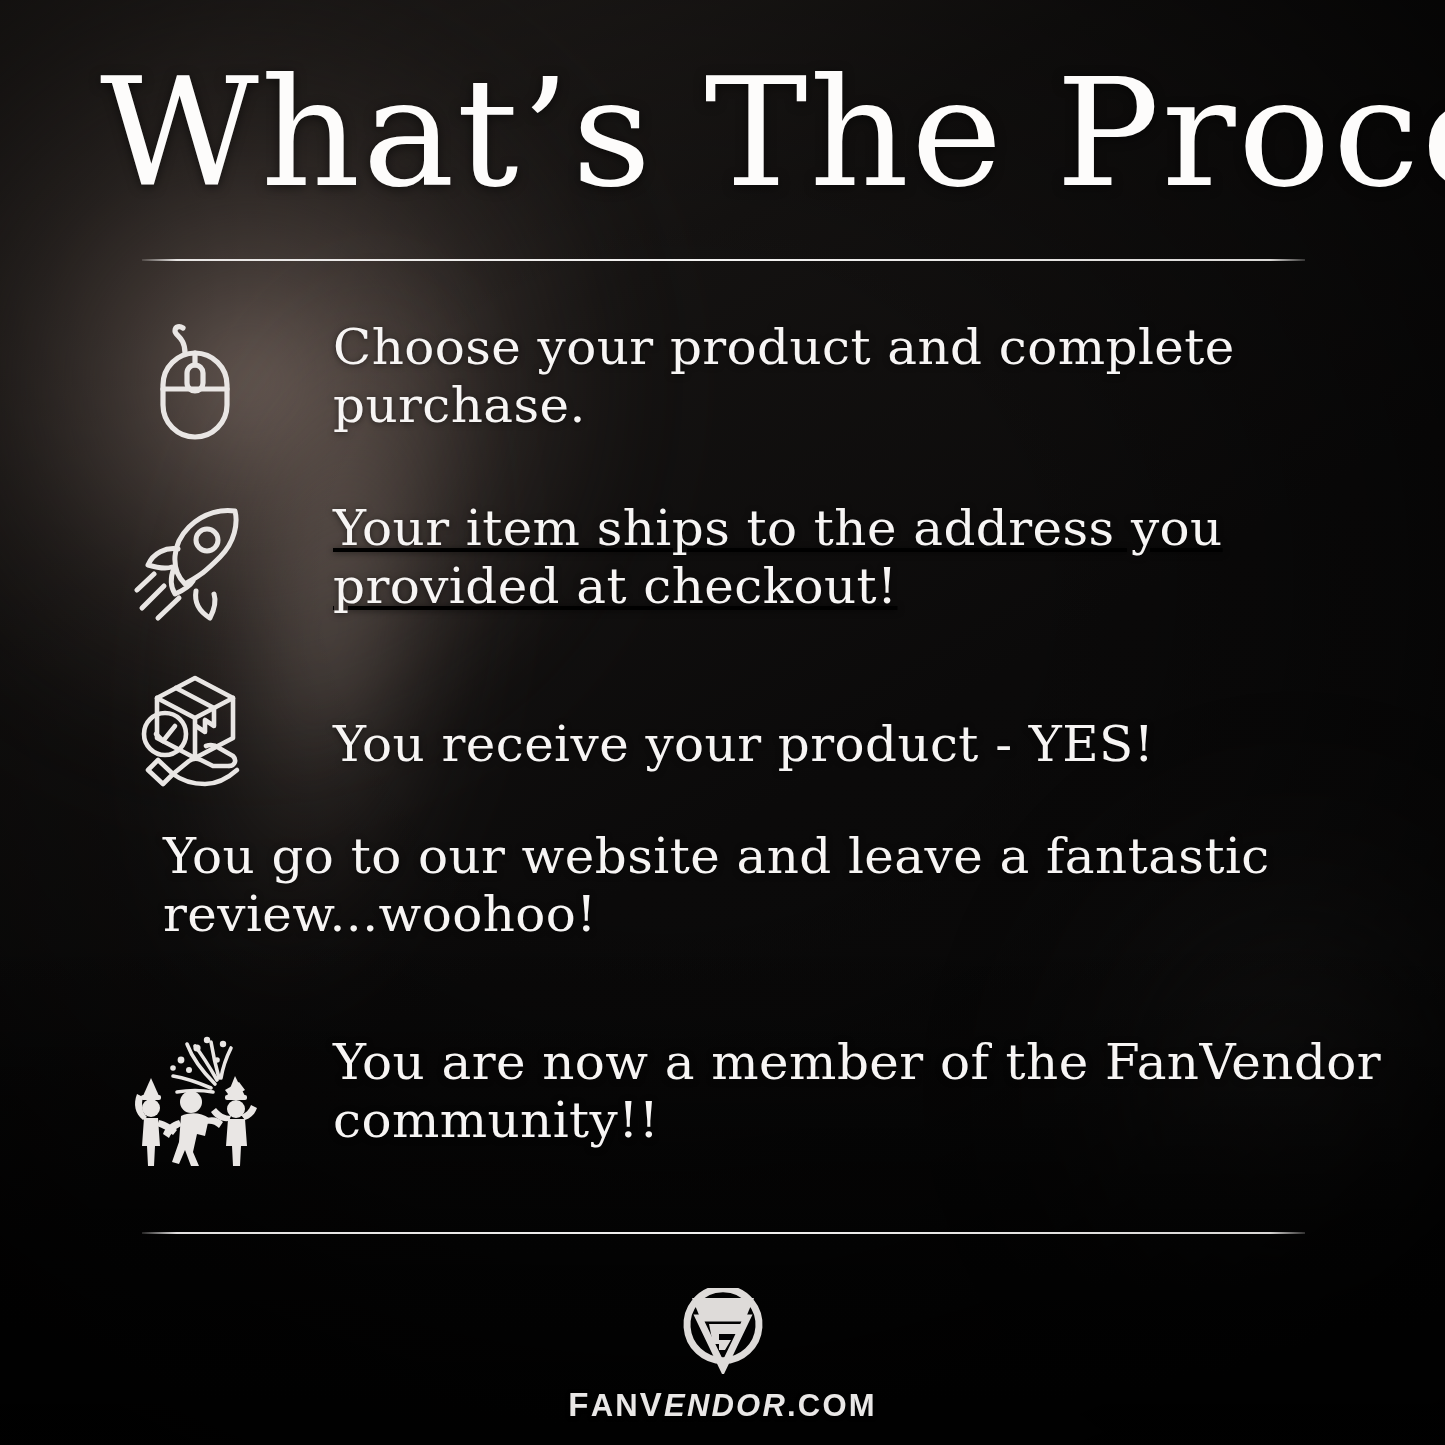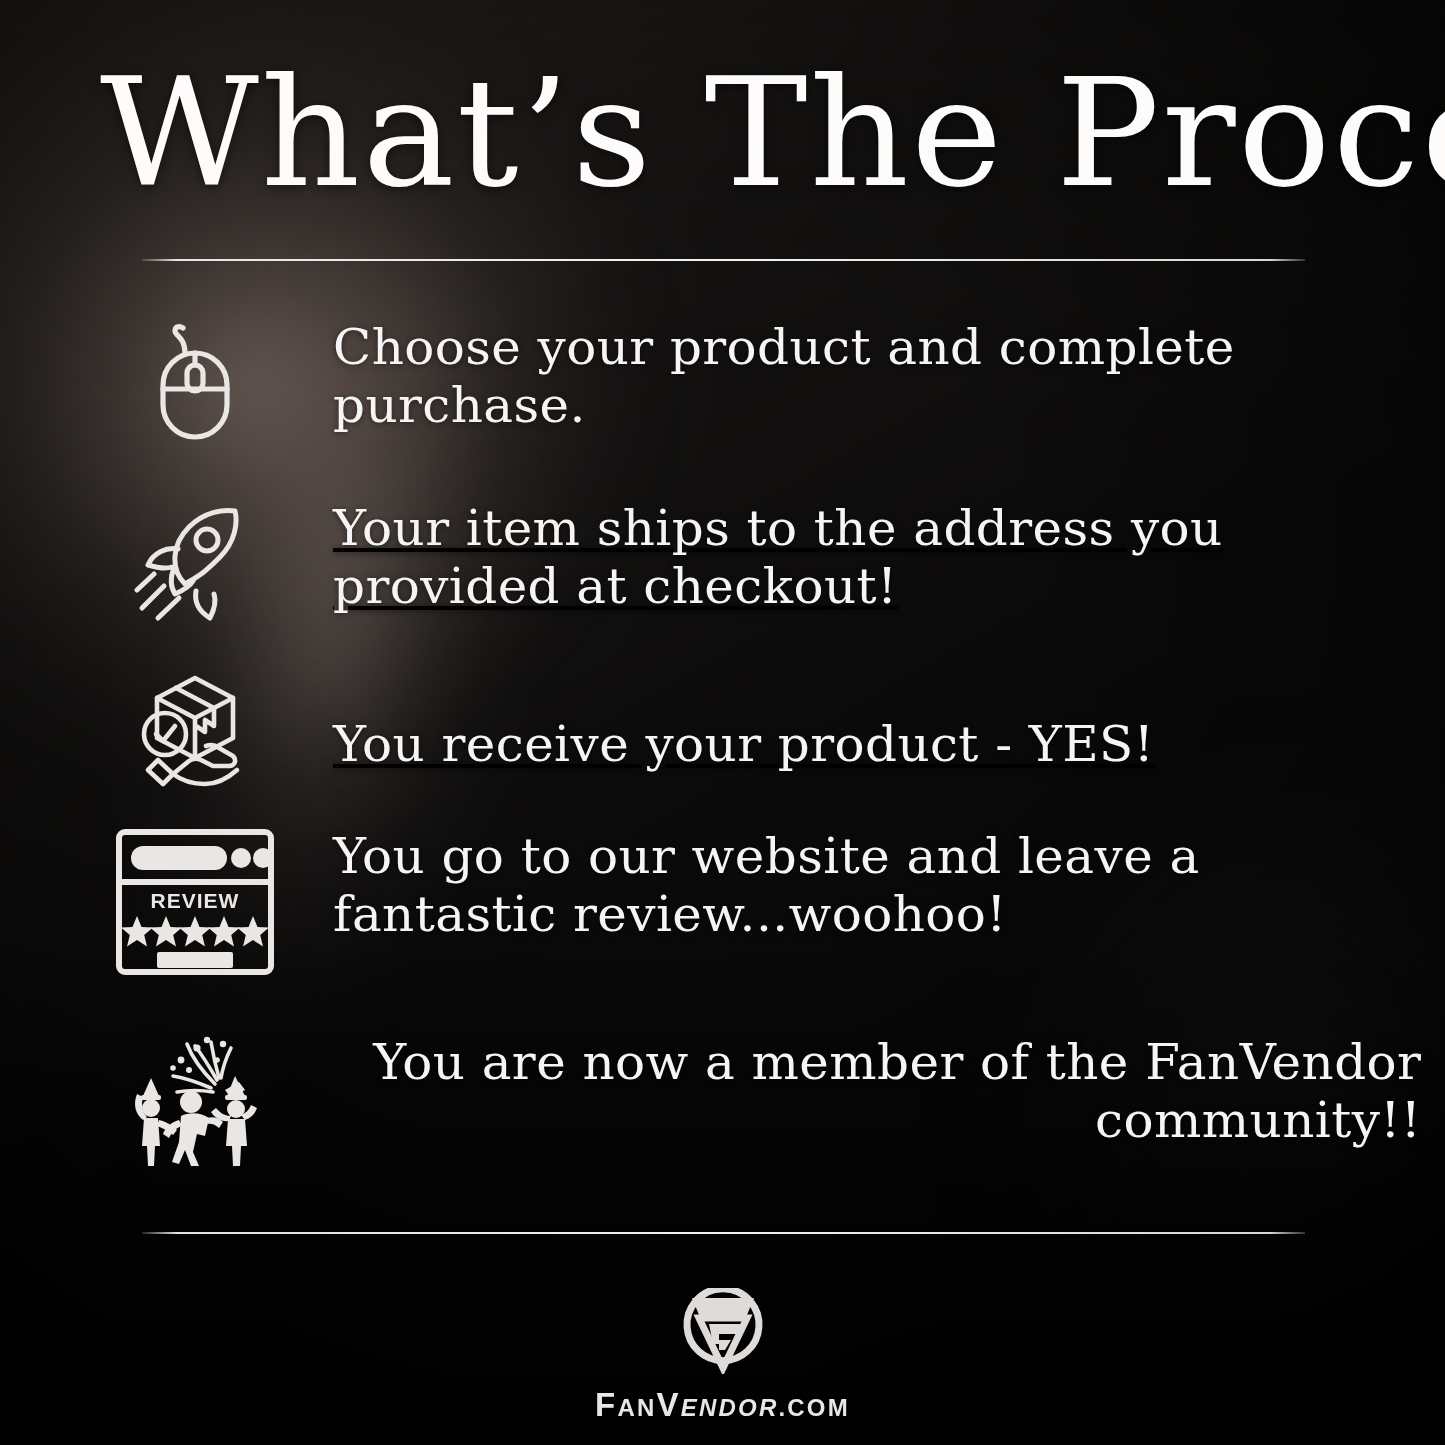--- a/index.html
+++ b/index.html
@@ -130,23 +130,23 @@
     line-height: 1.18;
     letter-spacing: 0.4px;
     text-shadow: 0 1px 6px rgba(0,0,0,0.5);
     transform: scaleX(1.02);
     transform-origin: left top;
   }
 
   
   .row-0 { top: 3px; }
   .row-1 { top: 184px; text-decoration: underline; }
-  .row-2 { top: 352px; text-decoration: underline; }
+  .row-2 { top: 352px; }
   .row-3 { top: 512px; }
-  .row-4 { top: 718px; text-align: right; }
+  .row-4 { top: 718px; }
 
   .row-0 .step-icon { align-self: flex-start; padding-top: 4px; }
   .row-2 .step-text { padding-top: 48px; }
 
   
   .footer {
     position: absolute;
     left: 0; right: 0; top: 1288px;
     display: flex;
     flex-direction: column;
@@ -156,21 +156,21 @@
   .brand-name {
     margin-top: 12px;
     font-family: "Liberation Sans", "DejaVu Sans", sans-serif;
     font-weight: 700;
     font-size: 33px;
     letter-spacing: 2.2px;
     color: #e9e7e6;
     text-shadow: 0 1px 4px rgba(0,0,0,0.6);
   }
   .brand-name .cap { font-size: 33px; }
-  .brand-name .sm { font-size: 24px; text-align: center; }
+  .brand-name .sm { font-size: 31px; text-align: center; }
 </style>
 </head>
 <body>
 
 <div id="canvas">
 
   <div class="bg-base"></div>
   <div class="bg-glow-main"></div>
   <div class="bg-glow-beam"></div>
   <div class="bg-glow-soft-right"></div>
@@ -235,42 +235,20 @@
             <path d="M40 106 L56 93 C60 90 64 90 68 92 L80 98 L96 98"></path>
             <path d="M96 98 C102 98 104 92 100 88 L86 80 C82 77 78 76 73 78"></path>
             <path d="M40 106 C48 112 60 116 72 116 C84 116 95 110 104 102"></path>
             <path d="M25 92 L40 106 L30 116 L15 102 Z"></path>
           </svg>
         </div>
         <div class="step-text">You receive your product - YES!</div>
       </div>
 
       <div class="step-row row-3">
-        <div class="step-icon">
-          <svg width="160" height="148" viewBox="0 0 160 148" fill="none">
-            <rect x="4" y="4" width="152" height="140" rx="6" stroke="#e9e6e4" stroke-width="6" fill="none"></rect>
-
-            <rect x="16" y="18" width="96" height="24" rx="12" fill="#e9e6e4"></rect>
-            <circle cx="126" cy="30" r="10" fill="#e9e6e4"></circle>
-            <circle cx="148" cy="30" r="10" fill="#e9e6e4"></circle>
-            <path d="M4 54 H156" stroke="#e9e6e4" stroke-width="6"></path>
-
-            <text x="80" y="80" text-anchor="middle" font-family="Liberation Sans, DejaVu Sans, sans-serif" font-size="21" font-weight="700" letter-spacing="1" fill="#e9e6e4">REVIEW</text>
-
-            <g fill="#e9e6e4">
-              <path d="M22 88 L26.5 99 L38 99.6 L29.2 107 L32 118.6 L22 112 L12 118.6 L14.8 107 L6 99.6 L17.5 99 Z"></path>
-              <path d="M51 88 L55.5 99 L67 99.6 L58.2 107 L61 118.6 L51 112 L41 118.6 L43.8 107 L35 99.6 L46.5 99 Z"></path>
-              <path d="M80 88 L84.5 99 L96 99.6 L87.2 107 L90 118.6 L80 112 L70 118.6 L72.8 107 L64 99.6 L75.5 99 Z"></path>
-              <path d="M109 88 L113.5 99 L125 99.6 L116.2 107 L119 118.6 L109 112 L99 118.6 L101.8 107 L93 99.6 L104.5 99 Z"></path>
-              <path d="M138 88 L142.5 99 L154 99.6 L145.2 107 L148 118.6 L138 112 L128 118.6 L130.8 107 L122 99.6 L133.5 99 Z"></path>
-            </g>
-
-            <rect x="42" y="124" width="76" height="16" rx="2" fill="#e9e6e4"></rect>
-          </svg>
-        </div>
         <div class="step-text">You go to our website and leave a fantastic review...woohoo!</div>
       </div>
 
       <div class="step-row row-4">
         <div class="step-icon">
           <svg width="152" height="136" viewBox="0 0 152 136" fill="#e9e6e4">
 
             <g stroke="#e9e6e4" stroke-width="3.6" fill="none" stroke-linecap="round">
               <path d="M96 50 C84 38 74 26 68 10"></path>
               <path d="M98 46 C90 32 84 22 76 12"></path>

